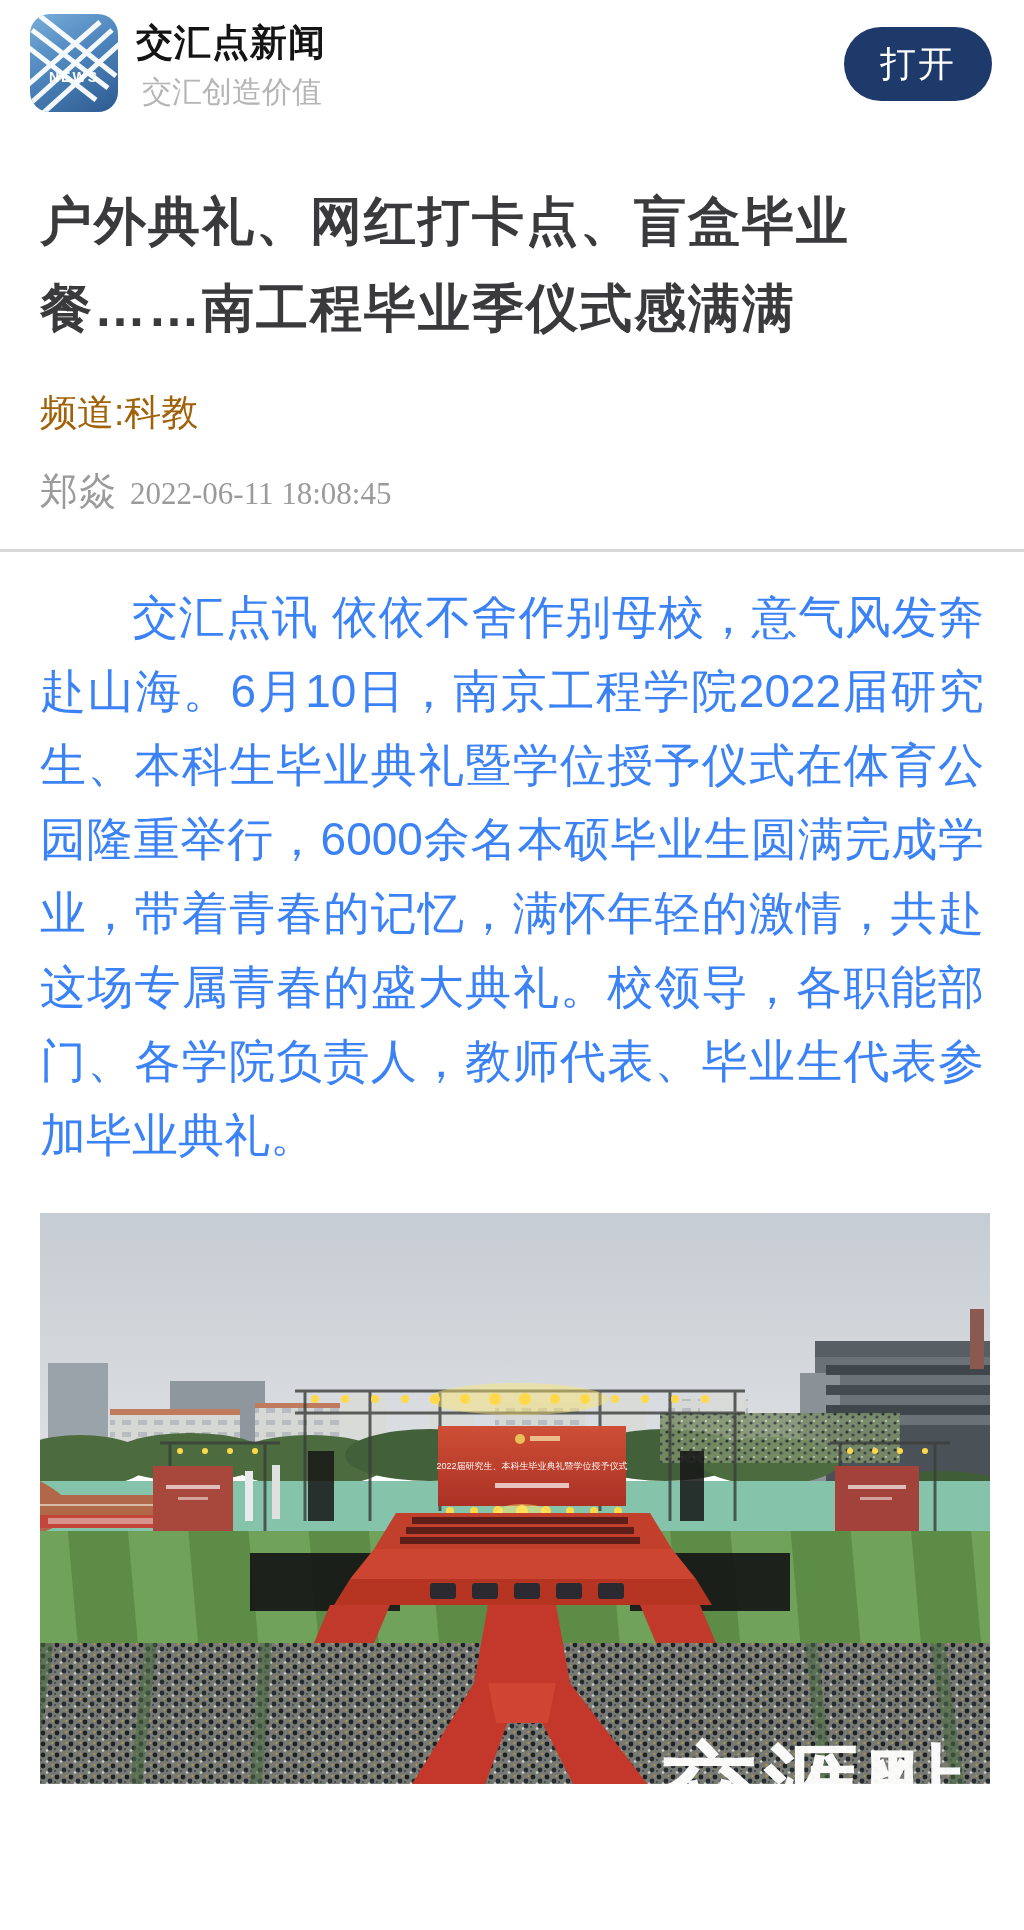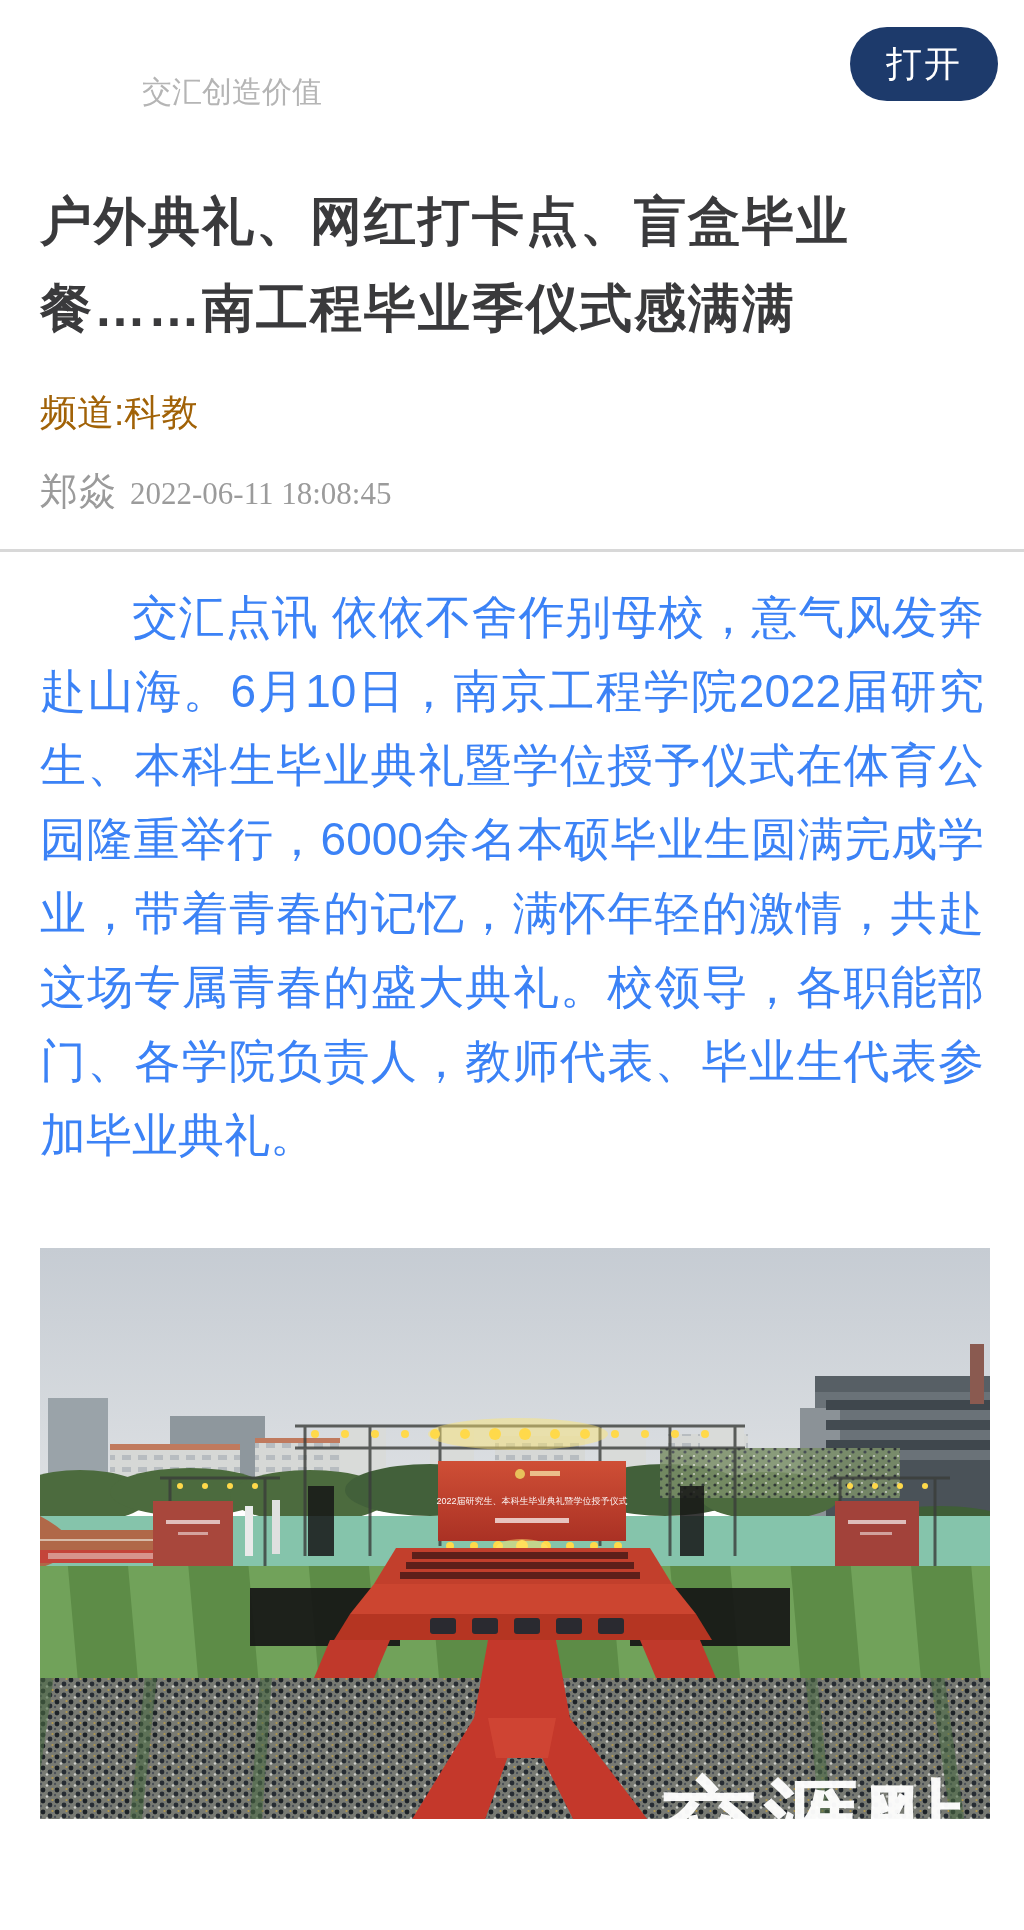--- a/index.html
+++ b/index.html
@@ -17,21 +17,21 @@
   }
   .app-icon svg { display:block; width:100%; height:100%; }
   .app-title {
     position:absolute; left:136px; top:18px; font-size:37px; font-weight:700;
     color:#141414; letter-spacing:1px;
   }
   .app-subtitle {
     position:absolute; left:142px; top:72px; font-size:30px; color:#b5b5b5;
   }
   .open-btn {
-    position:absolute; right:26px; top:27px; width:148px; height:74px;
+    position:absolute; right:32px; top:27px; width:148px; height:74px;
     background:#1d3a6b; border:none; border-radius:37px; color:#fff;
     font-size:36px; font-family:inherit; display:flex; align-items:center;
     justify-content:center; cursor:pointer; letter-spacing:2px;
   }
   
   .article-title {
     margin:48px 40px 0 40px; width:944px;
     font-size:52px; line-height:87px; font-weight:700; color:#3a3a3c;
     letter-spacing:2px;
   }
@@ -50,36 +50,50 @@
   }
   .source { margin-left:auto; font-size:36px; letter-spacing:1px; }
   .divider { margin-top:32px; width:1024px; height:3px; background:#d8d8d8; }
   .body-text {
     margin:28px 40px 0 40px; width:944px;
     font-size:46px; line-height:74px; color:#3b82f6;
     text-indent:2em; text-align:justify;
   }
   
   .photo {
-    position:absolute; left:40px; top:1248px; width:950px; height:571px;
+    position:absolute; left:40px; top:1213px; width:950px; height:571px;
     overflow:hidden; cursor:pointer;
   }
   .photo svg { display:block; width:950px; height:640px; }
   .wm {
     font-family:"Liberation Serif","DejaVu Serif",serif;
     font-weight:700;
   }
 </style>
 </head>
 <body>
 
 
 
 
 <div class="header">
+  <div class="app-icon">
+    <svg viewBox="0 0 88 98">
+      <g stroke="#ffffff" stroke-width="5" fill="none" opacity="0.95">
+        <path d="M-8 76 L70 8"></path>
+        <path d="M2 88 L82 16"></path>
+        <path d="M12 100 L94 26"></path>
+        <path d="M10 2 L86 62"></path>
+        <path d="M2 16 L78 74"></path>
+        <path d="M-6 30 L66 86"></path>
+      </g>
+      <text x="44" y="68" text-anchor="middle" fill="#ffffff" font-size="14" font-weight="bold" letter-spacing="2">NEWS</text>
+    </svg>
+  </div>
+  <div class="app-title">交汇点新闻</div>
   <div class="app-subtitle">交汇创造价值</div>
   <button class="open-btn">打开</button>
 </div>
 
 
 <h1 class="article-title">户外典礼、网红打卡点、盲盒毕业餐……南工程毕业季仪式感满满</h1>
 
 <a class="channel-link" href="#">频道:科教</a>
 
 <div class="meta-row">

